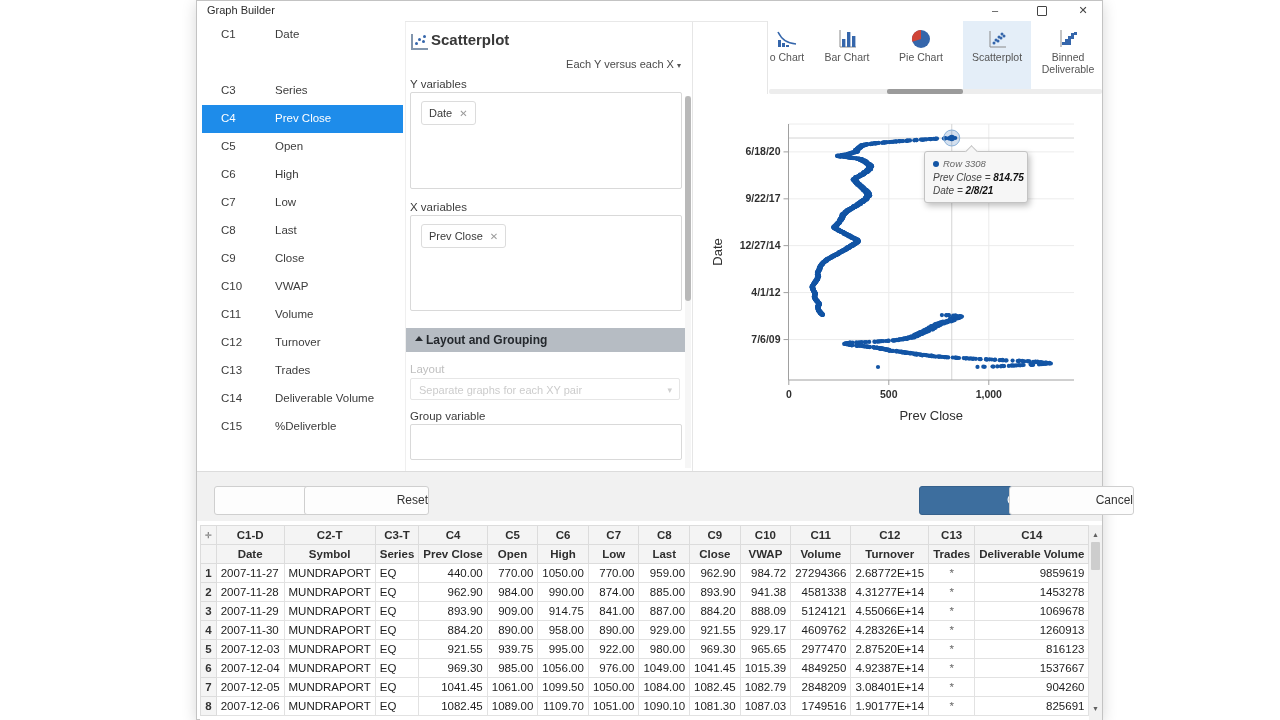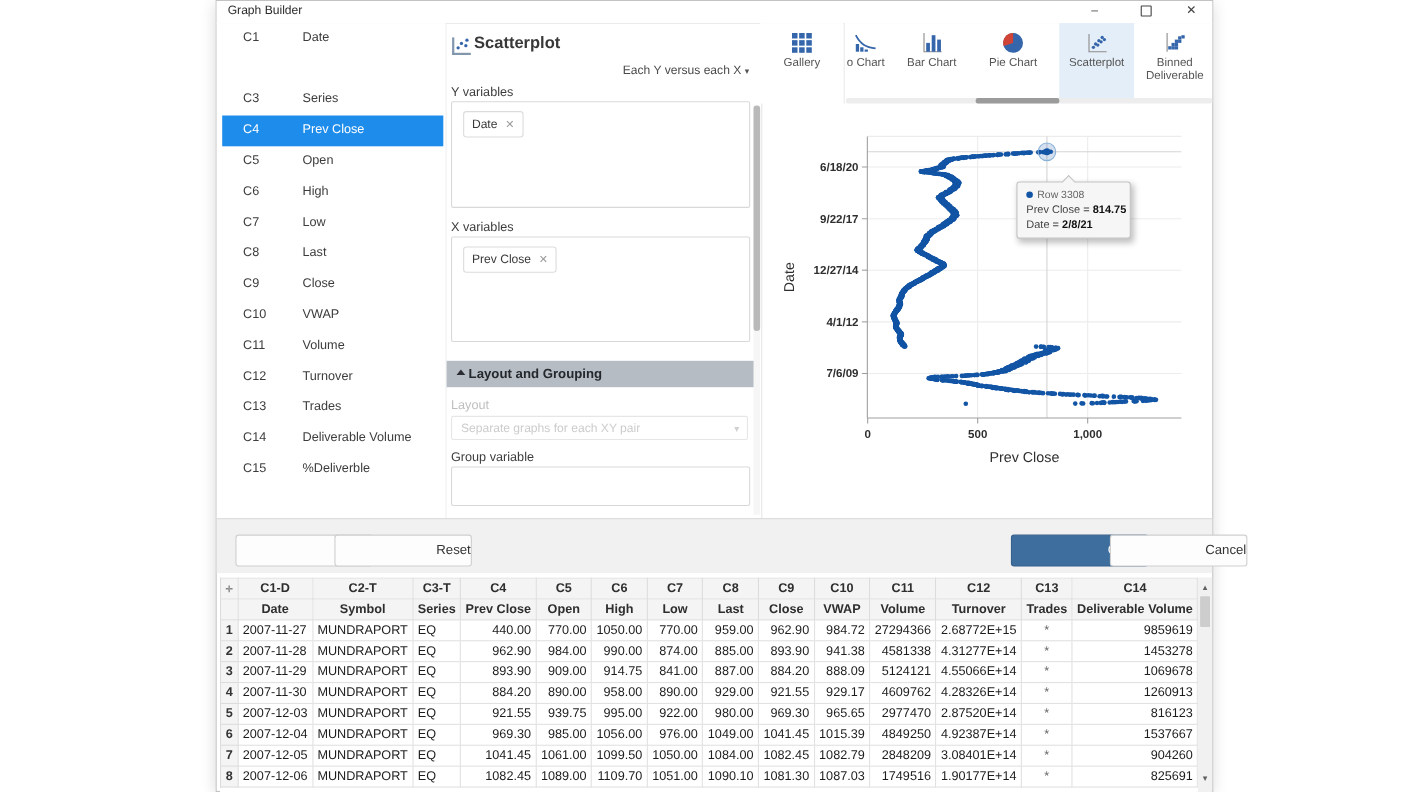--- a/index.html
+++ b/index.html
@@ -49,22 +49,22 @@
   .gal-clip{position:absolute;left:571px;top:20px;width:334px;height:73px;overflow:hidden;background:#fff;}
   .gal-item{position:absolute;top:0;height:73px;text-align:center;cursor:default;}
   .gal-item.sel{background:#e4eef8;}
   .gal-item .gi{display:block;margin:7px auto 1px auto;width:22px;height:22px;}
   .gal-item .gl{font-size:10.5px;color:#555;line-height:12px;}
   .gal-sep{position:absolute;left:570px;top:20px;width:1px;height:73px;background:#e6e6e6;}
   .gal-track{position:absolute;left:572px;top:88px;width:333px;height:5px;background:#ededed;border-radius:2px;}
   .gal-thumb{position:absolute;left:118px;top:0;width:76px;height:5px;background:#9b9b9b;border-radius:2px;}
 
   
-  .tooltip{position:absolute;left:727px;top:164px;width:86px;background:#f6f6f6;border:1px solid #c3c3c3;
-           border-radius:3px;box-shadow:2px 3px 6px rgba(0,0,0,.25);padding:6px 8px;font-size:10px;color:#444;z-index:5;}
+  .tooltip{position:absolute;left:727px;top:150px;width:86px;background:#f6f6f6;border:1px solid #c3c3c3;
+           border-radius:3px;box-shadow:2px 3px 6px rgba(0,0,0,.25);padding:6px 8px;font-size:10px;color:#444;z-index:5;font-style:italic;}
   .tooltip .ptr{position:absolute;left:42px;top:-5px;width:8px;height:8px;background:#f6f6f6;
                 border-left:1px solid #c3c3c3;border-top:1px solid #c3c3c3;transform:rotate(45deg);}
   .tt-row{color:#666;font-size:9.5px;margin-bottom:3px;white-space:nowrap;}
   .tt-dot{display:inline-block;width:6px;height:6px;border-radius:50%;background:#1355a5;margin-right:4px;}
   .tt-line{margin-top:2px;white-space:nowrap;}
   .tt-line b{color:#111;}
 
   
   .btnbar{position:absolute;left:0;top:470px;width:100%;height:50px;background:#f1f1f1;
           border-top:1px solid #dcdcdc;box-sizing:border-box;}
@@ -192,36 +192,20 @@
         <span class="dd">▾</span>
       </div>
       <div class="grp-label" style="top:388px;">Group variable</div>
       <div class="var-box" style="top:402px;height:34px;"></div>
     </div>
     <div class="mid-scroll">
         <div class="mid-thumb"></div>
       </div>
     <div class="panel-divider"></div>
 
-    <div class="gal-fixed" id="gal-fixed">
-        <div class="gal-item" style="left: 2px; width: 72px;">
-          <svg class="gi" viewBox="0 0 22 22">
-            <rect x="2" y="2" width="5" height="5" fill="#3566ab"></rect>
-            <rect x="8.5" y="2" width="5" height="5" fill="#3566ab"></rect>
-            <rect x="15" y="2" width="5" height="5" fill="#3566ab"></rect>
-            <rect x="2" y="8.5" width="5" height="5" fill="#3566ab"></rect>
-            <rect x="8.5" y="8.5" width="5" height="5" fill="#3566ab"></rect>
-            <rect x="15" y="8.5" width="5" height="5" fill="#3566ab"></rect>
-            <rect x="2" y="15" width="5" height="5" fill="#3566ab"></rect>
-            <rect x="8.5" y="15" width="5" height="5" fill="#3566ab"></rect>
-            <rect x="15" y="15" width="5" height="5" fill="#3566ab"></rect>
-          </svg>
-          <div class="gl">Gallery</div>
-        </div>
-      </div>
     <div class="gal-sep"></div>
     <div class="gal-clip" id="gal-clip">
         <div class="gal-item" style="left: 43px; width: 72px;">
           <svg class="gi" viewBox="0 0 22 22">
             <path d="M4 2 V19 H20" stroke="#8a8a8a" fill="none"></path>
             <rect x="6" y="11" width="3.4" height="8" fill="#3566ab"></rect>
             <rect x="11" y="4" width="3.4" height="15" fill="#3566ab"></rect>
             <rect x="16" y="8" width="3.4" height="11" fill="#3566ab"></rect>
           </svg>
           <div class="gl">Bar Chart</div>

